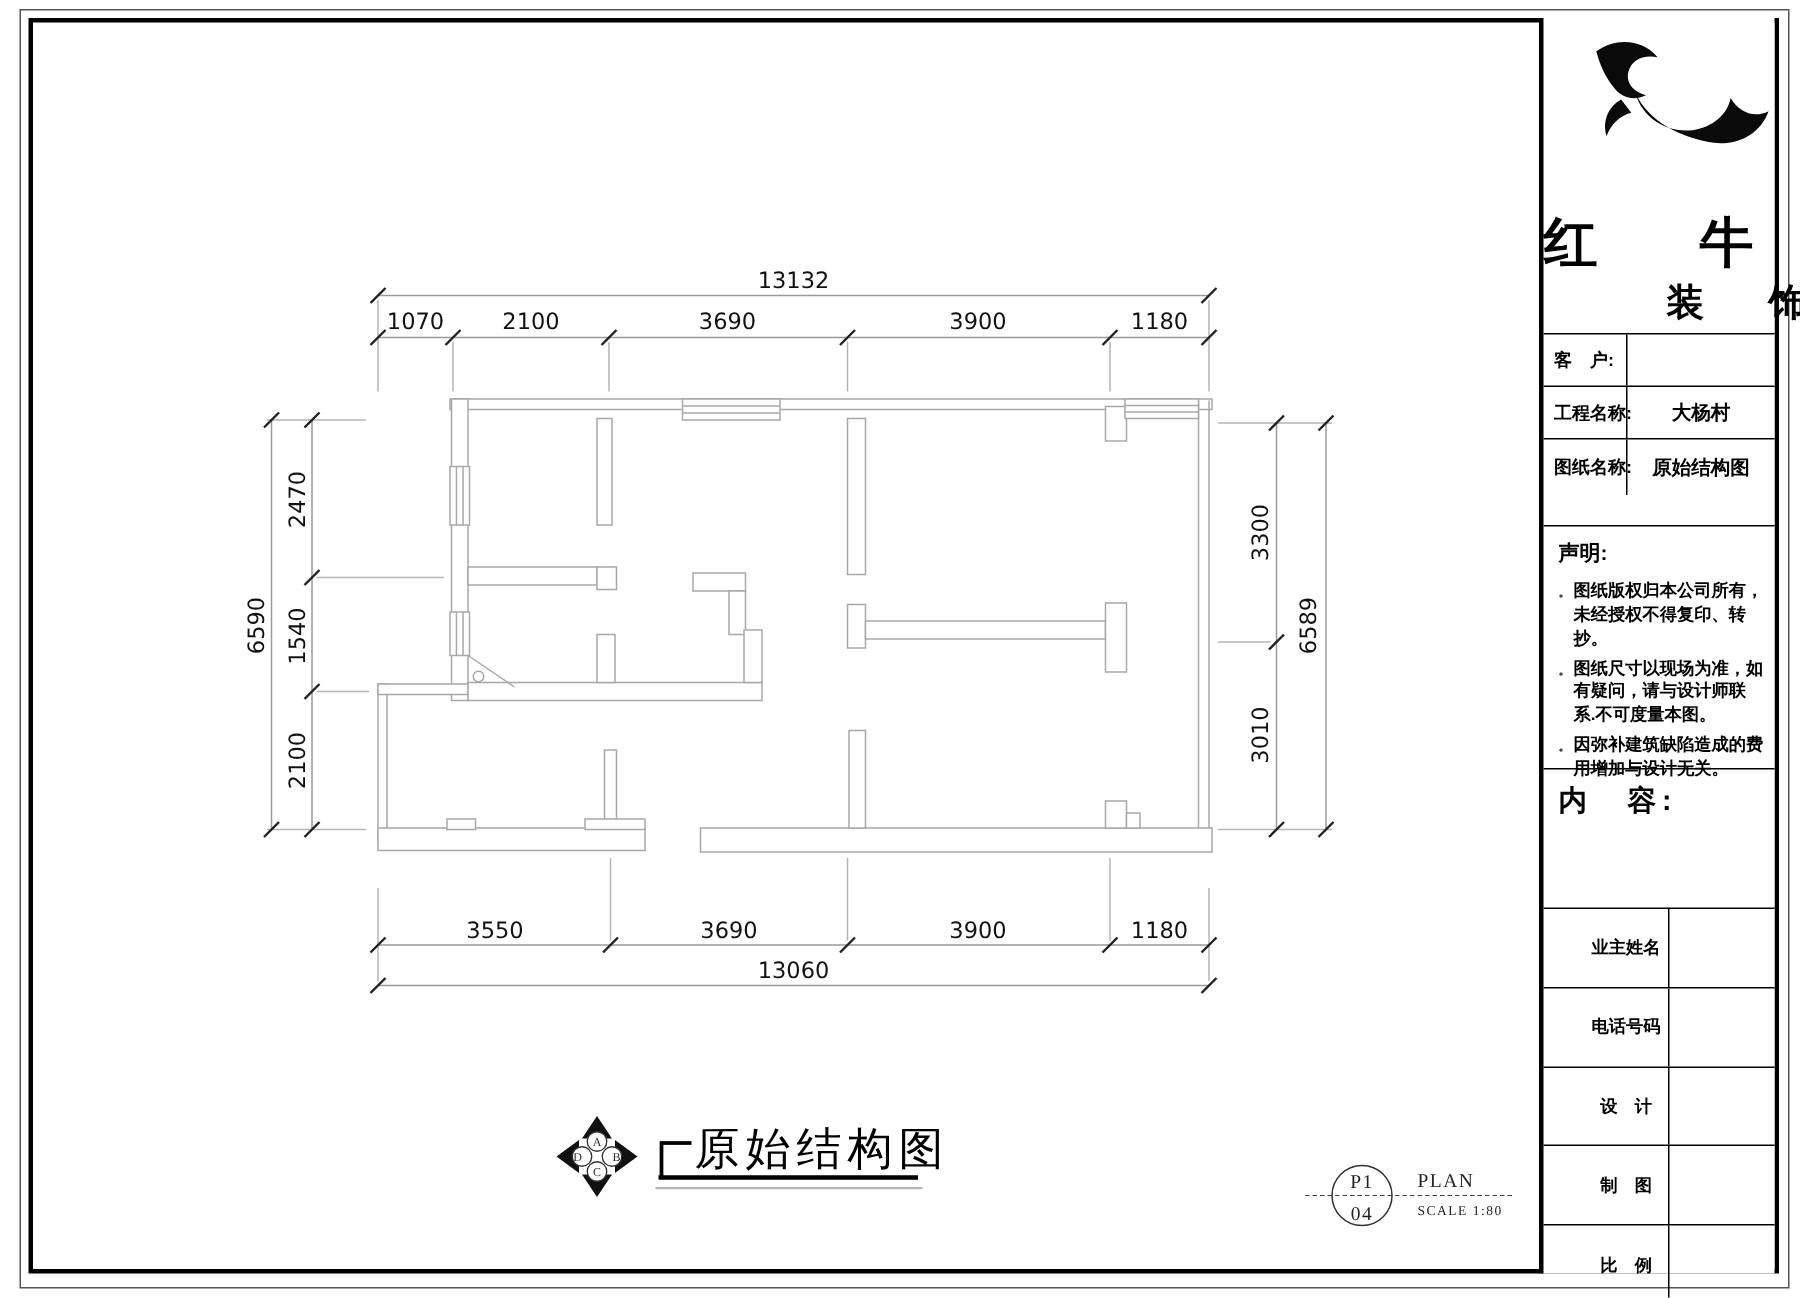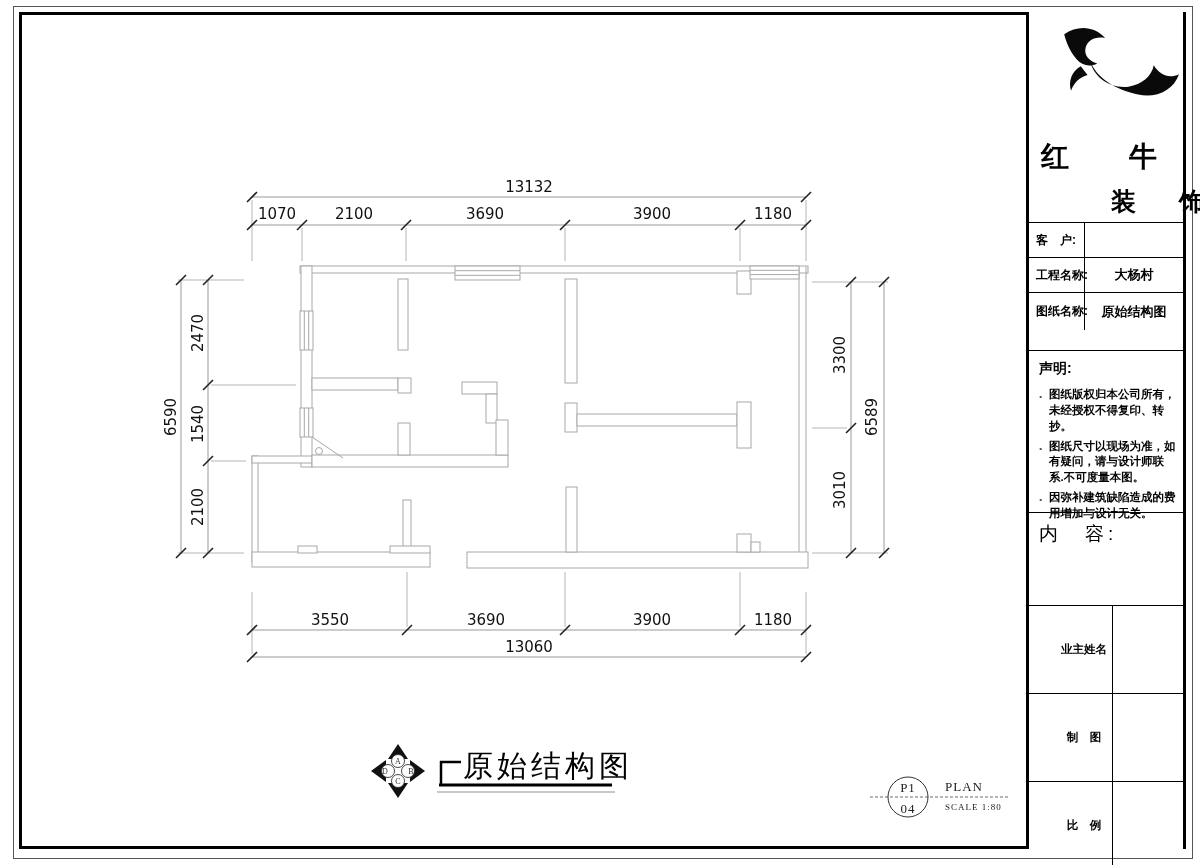--- a/index.html
+++ b/index.html
@@ -17,31 +17,31 @@
   .ext{stroke:#b5b5b5;stroke-width:1;}
   .tick{stroke:#222;stroke-width:1.6;}
   .dim{font:15px "DejaVu Sans",sans-serif;fill:#111;}
   .plan-title{font:30px "Liberation Serif",serif;fill:#000;letter-spacing:4px;}
   .sheet-txt{font:13px "Liberation Serif",serif;fill:#222;letter-spacing:1px;}
   .sheet-small{font:9px "Liberation Serif",serif;fill:#222;letter-spacing:1px;}
   .compass-letter{font:8px "Liberation Serif",serif;fill:#333;}
   
   .titleblock{left:1026px;top:12px;width:157px;height:837px;border-left:3px solid #000;box-sizing:border-box;background:#fff;}
   .tb-logo{position:relative;height:210px;}
-  .brand1{position:absolute;top:126px;left:12px;font-size:28px;letter-spacing:16px;font-family:"Liberation Serif",serif;font-weight:bold;white-space:nowrap;}
+  .brand1{position:absolute;top:126px;left:0;font-size:36px;letter-spacing:16px;font-family:"Liberation Serif",serif;font-weight:bold;white-space:nowrap;}
   .brand2{position:absolute;top:173px;left:82px;font-size:25px;letter-spacing:9px;font-family:"Liberation Serif",serif;font-weight:bold;white-space:nowrap;}
   .tb-kv-row{display:flex;border-top:1px solid #000;box-sizing:border-box;align-items:center;}
   .tb-kv-row .lbl{width:56px;align-self:stretch;display:flex;align-items:center;padding-left:7px;border-right:1px solid #000;box-sizing:border-box;font-size:12px;font-weight:bold;white-space:nowrap;}
   .tb-kv-row .val{flex:1;text-align:center;font-size:13px;font-weight:bold;}
   .tb-statement{border-top:1px solid #000;height:162px;box-sizing:border-box;padding:9px 6px 0 10px;margin-top:20px;}
   .tb-statement .head{font-size:14px;font-weight:bold;margin-bottom:9px;}
   .st-item{font-size:11.5px;font-weight:bold;line-height:1.38;margin-bottom:4px;display:flex;}
   .st-item .bullet{font-size:8px;margin:2px 2px 0 0;flex:none;}
   .tb-content{border-top:1px solid #000;height:93px;box-sizing:border-box;padding:8px 0 0 10px;}
-  .tb-content .head{font-size:19px;font-weight:normal;letter-spacing:4px;}
+  .tb-content .head{font-size:19px;font-weight:bold;letter-spacing:4px;}
   .tb-signs{height:264px;display:flex;flex-direction:column;}
   .tb-sign-row{flex:1;display:flex;border-top:1px solid #000;box-sizing:border-box;padding-left:27px;}
   .tb-sign-row .lbl{width:57px;border-right:1px solid #000;box-sizing:border-box;display:flex;align-items:center;justify-content:center;font-size:11.5px;font-weight:bold;white-space:nowrap;}
   .tb-sign-row .val{flex:1;}
 </style>
 </head>
 <body>
 
 <div class="abs border-outer"></div>
 <div class="abs border-inner"></div>
@@ -265,20 +265,28 @@
   <div class="tb-content">
     <div class="head">内　容:</div>
   </div>
 
   <div class="tb-signs">
     <div class="tb-sign-row">
       <div class="lbl">业主姓名</div>
         <div class="val"></div>
     </div>
     <div class="tb-sign-row">
+      <div class="lbl">电话号码</div>
+        <div class="val"></div>
+    </div>
+    <div class="tb-sign-row">
+      <div class="lbl">设　计</div>
+        <div class="val"></div>
+    </div>
+    <div class="tb-sign-row">
       <div class="lbl">制　图</div>
         <div class="val"></div>
     </div>
     <div class="tb-sign-row">
       <div class="lbl">比　例</div>
         <div class="val"></div>
     </div>
   </div>
 </aside>
 

